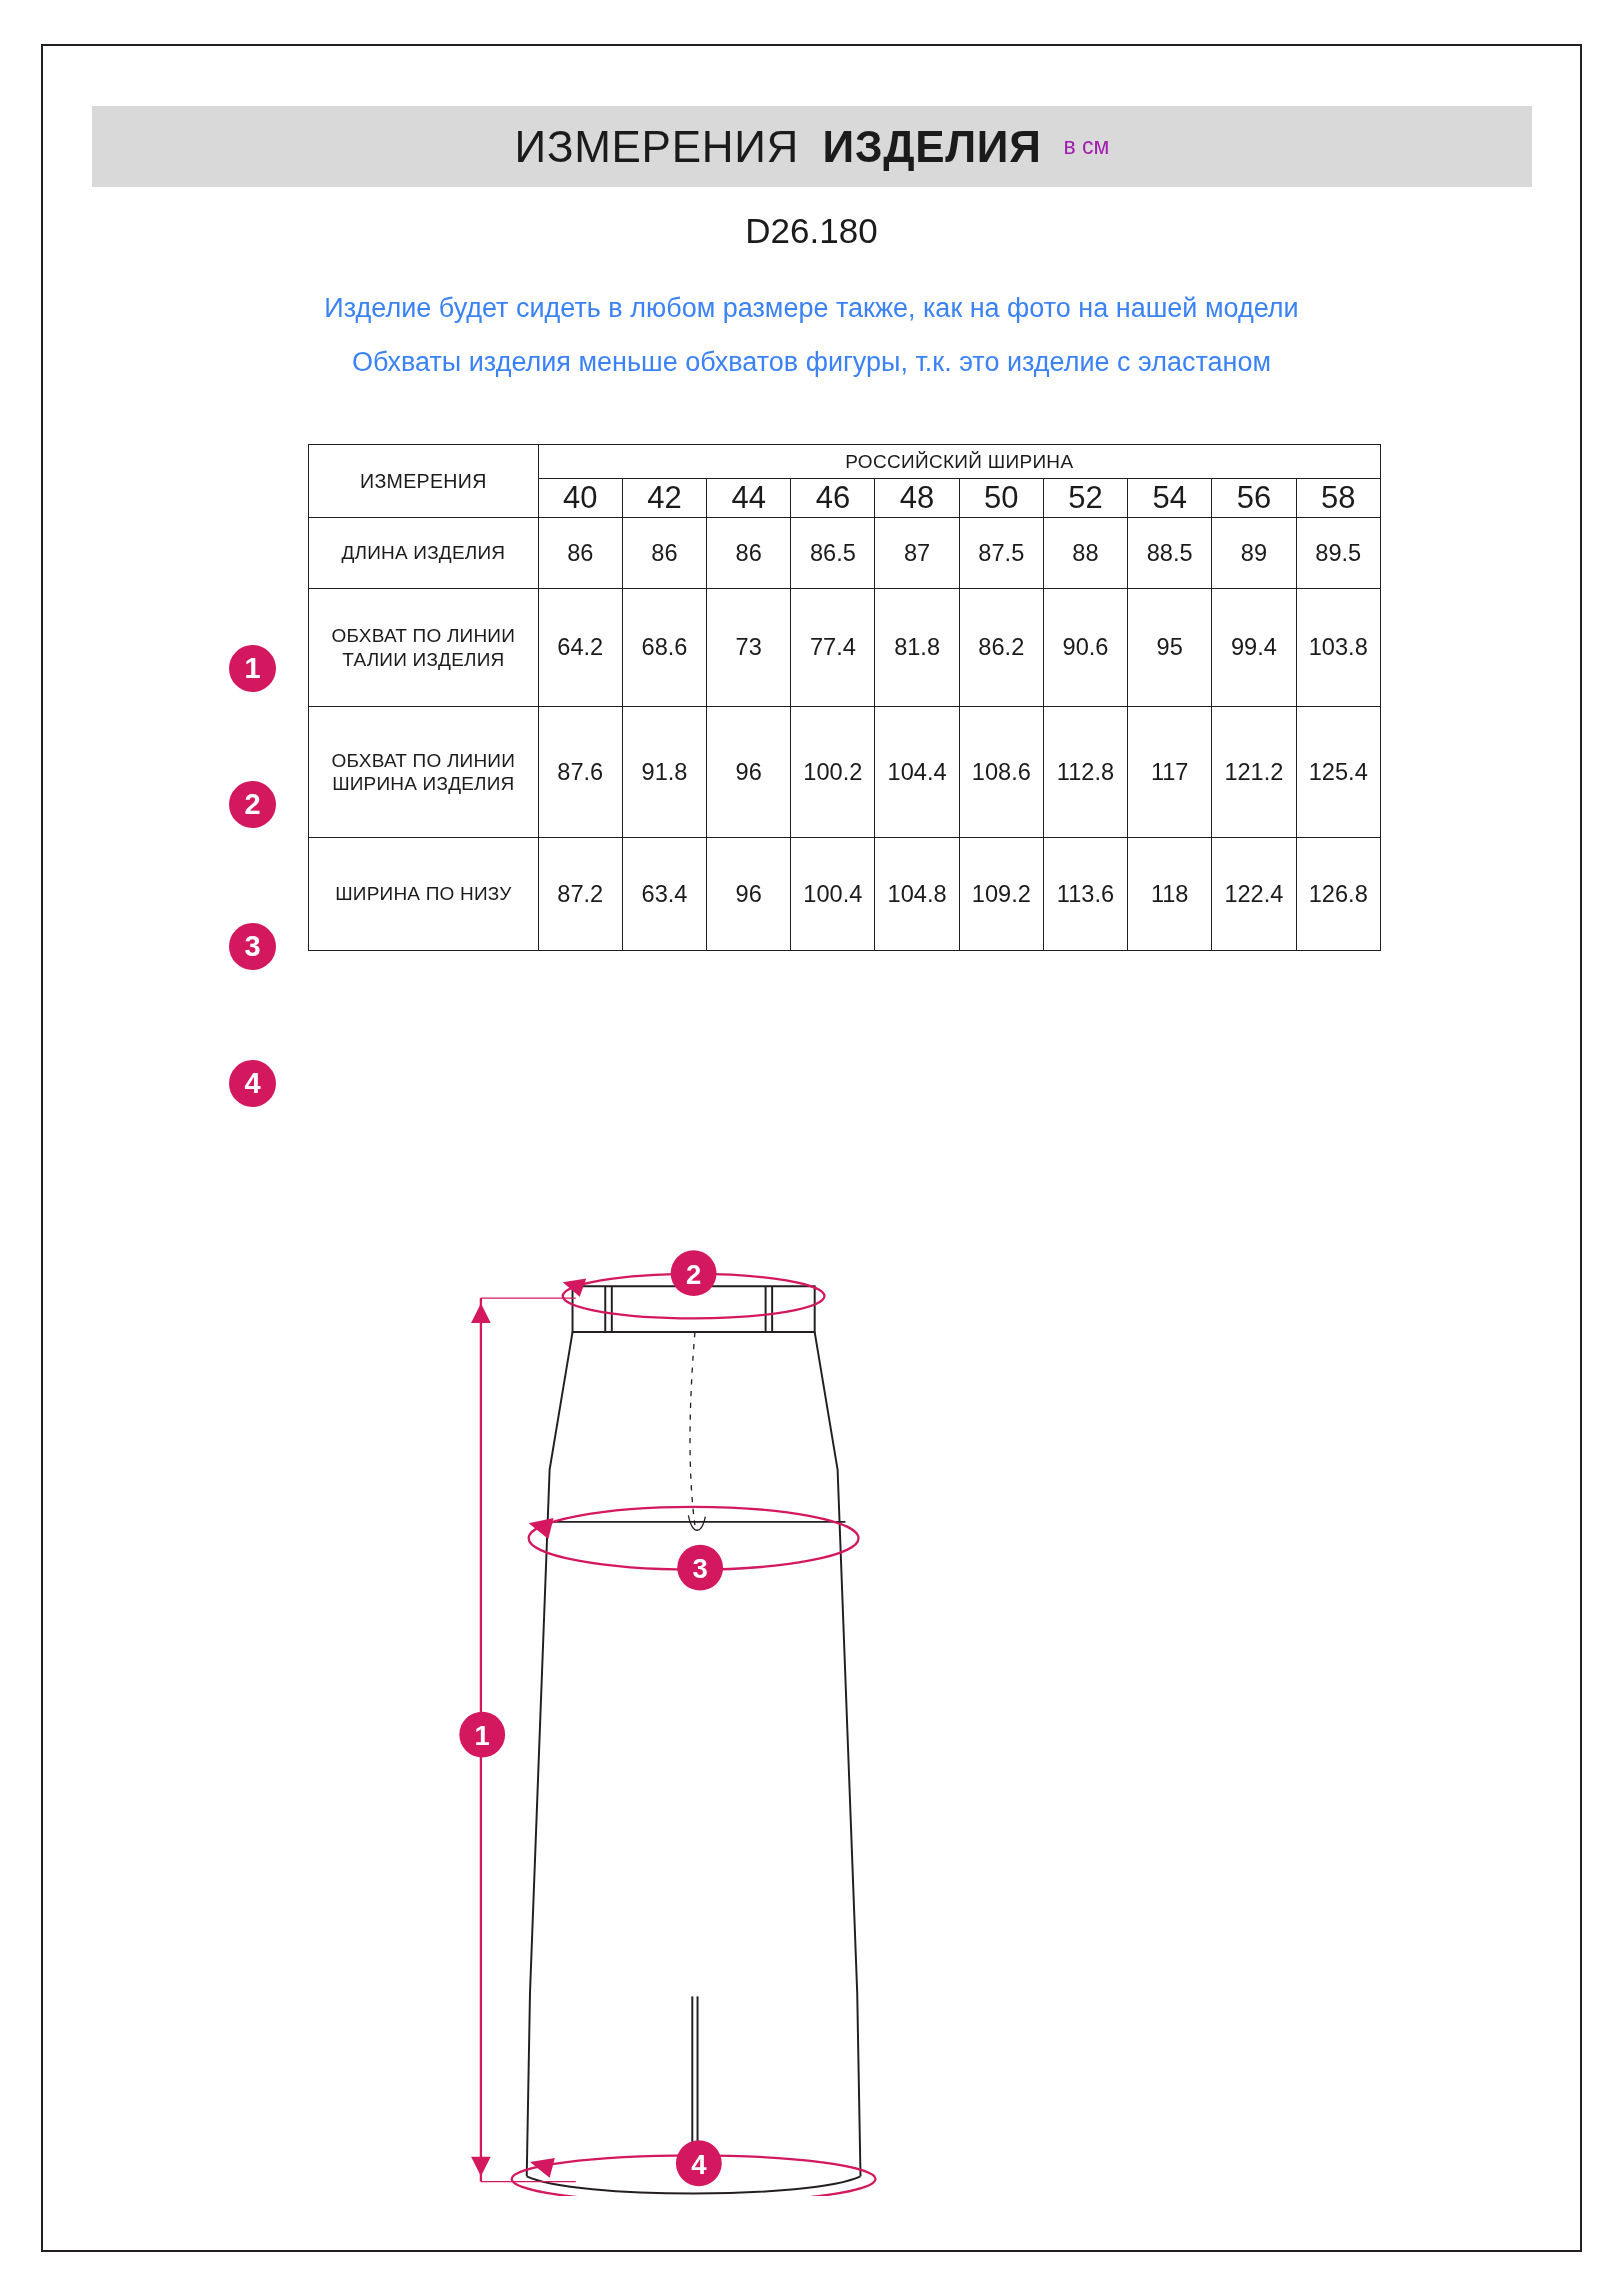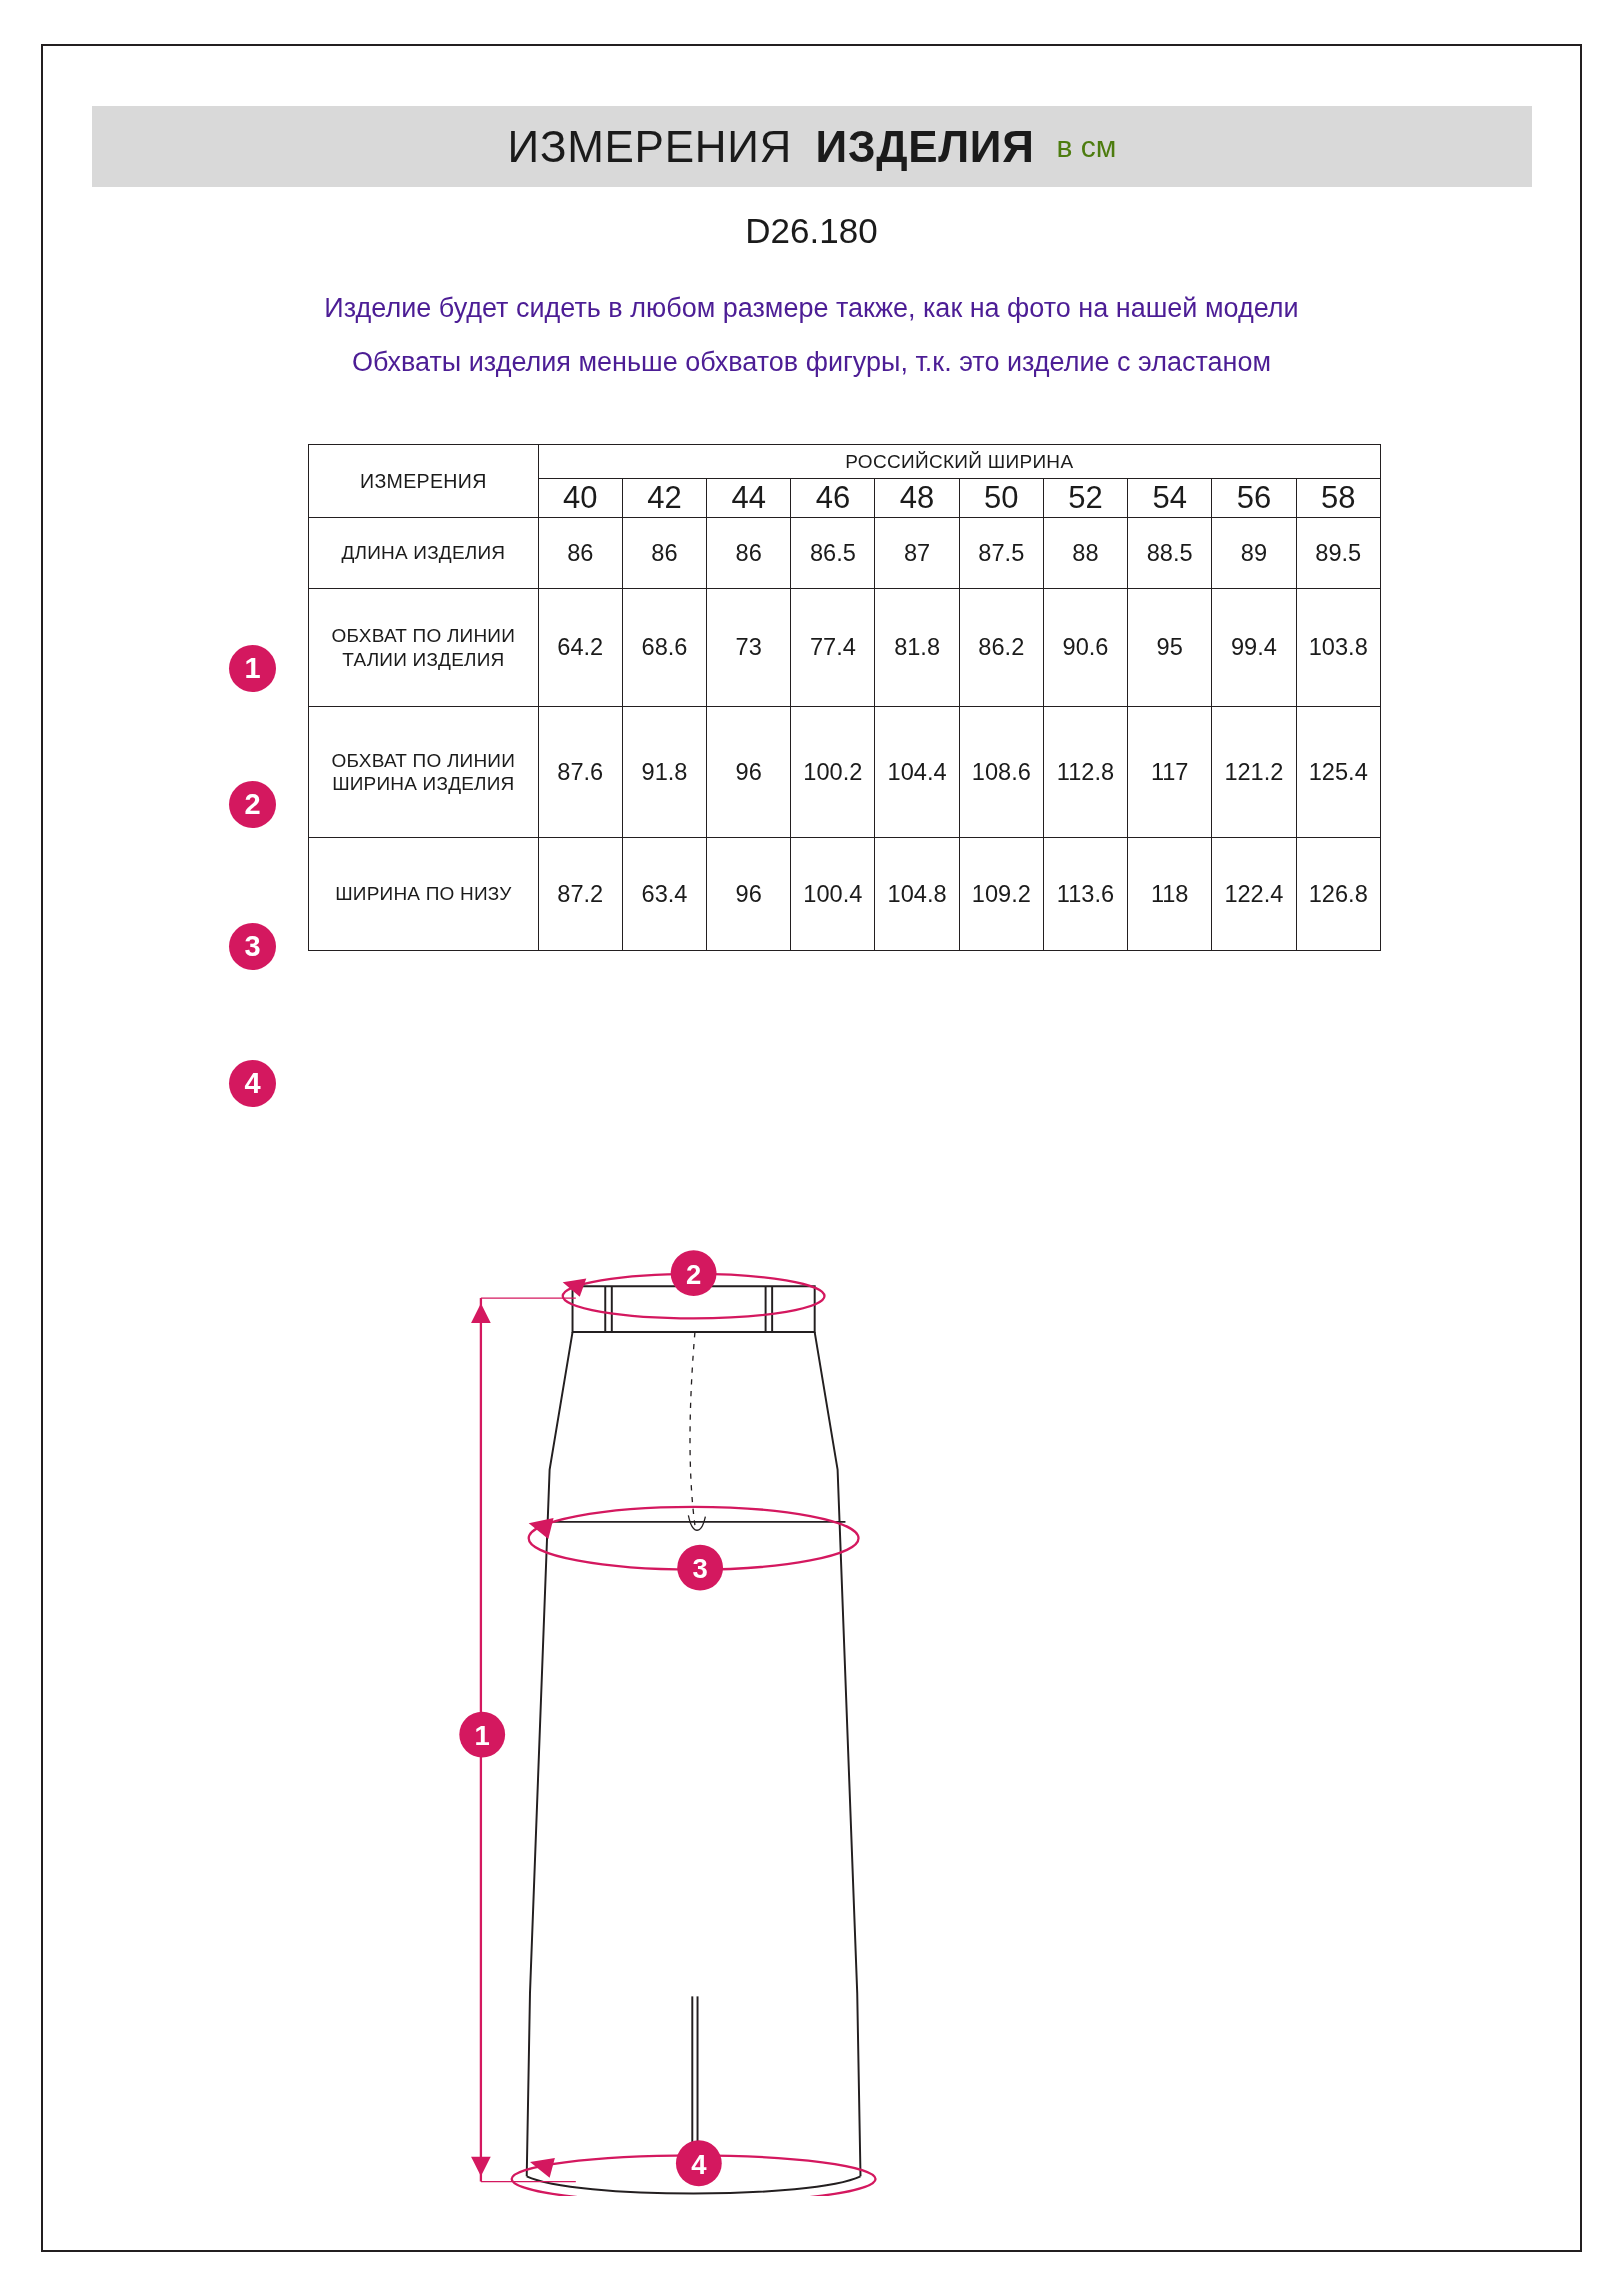--- a/index.html
+++ b/index.html
@@ -39,40 +39,40 @@
     color: #1b1b1b;
   }
   .header-band .t2 {
     font-size: 44px;
     font-weight: bold;
     letter-spacing: 0.7px;
     color: #1b1b1b;
     margin-left: 23.6px;
   }
   .header-band .t3 {
-    font-size: 30px;
-    color: #4d7c0f;
+    font-size: 23px;
+    color: #a21caf;
     margin-left: 22px;
   }
 
   .model-code {
     position: absolute;
     left: 0; top: 211px;
     width: 1623px;
     text-align: center;
     font-size: 35px;
     color: #1b1b1b;
   }
   .note-line1, .note-line2 {
     position: absolute;
     left: 0;
     width: 1623px;
     text-align: center;
     font-size: 27px;
-    color: #4c1d95;
+    color: #3b82f6;
   }
   .note-line1 { top: 293px; }
   .note-line2 { top: 347px; }
 
   
   .tbl-wrap {
     position: absolute;
     left: 308px; top: 444px;
     width: 1073px;
   }

